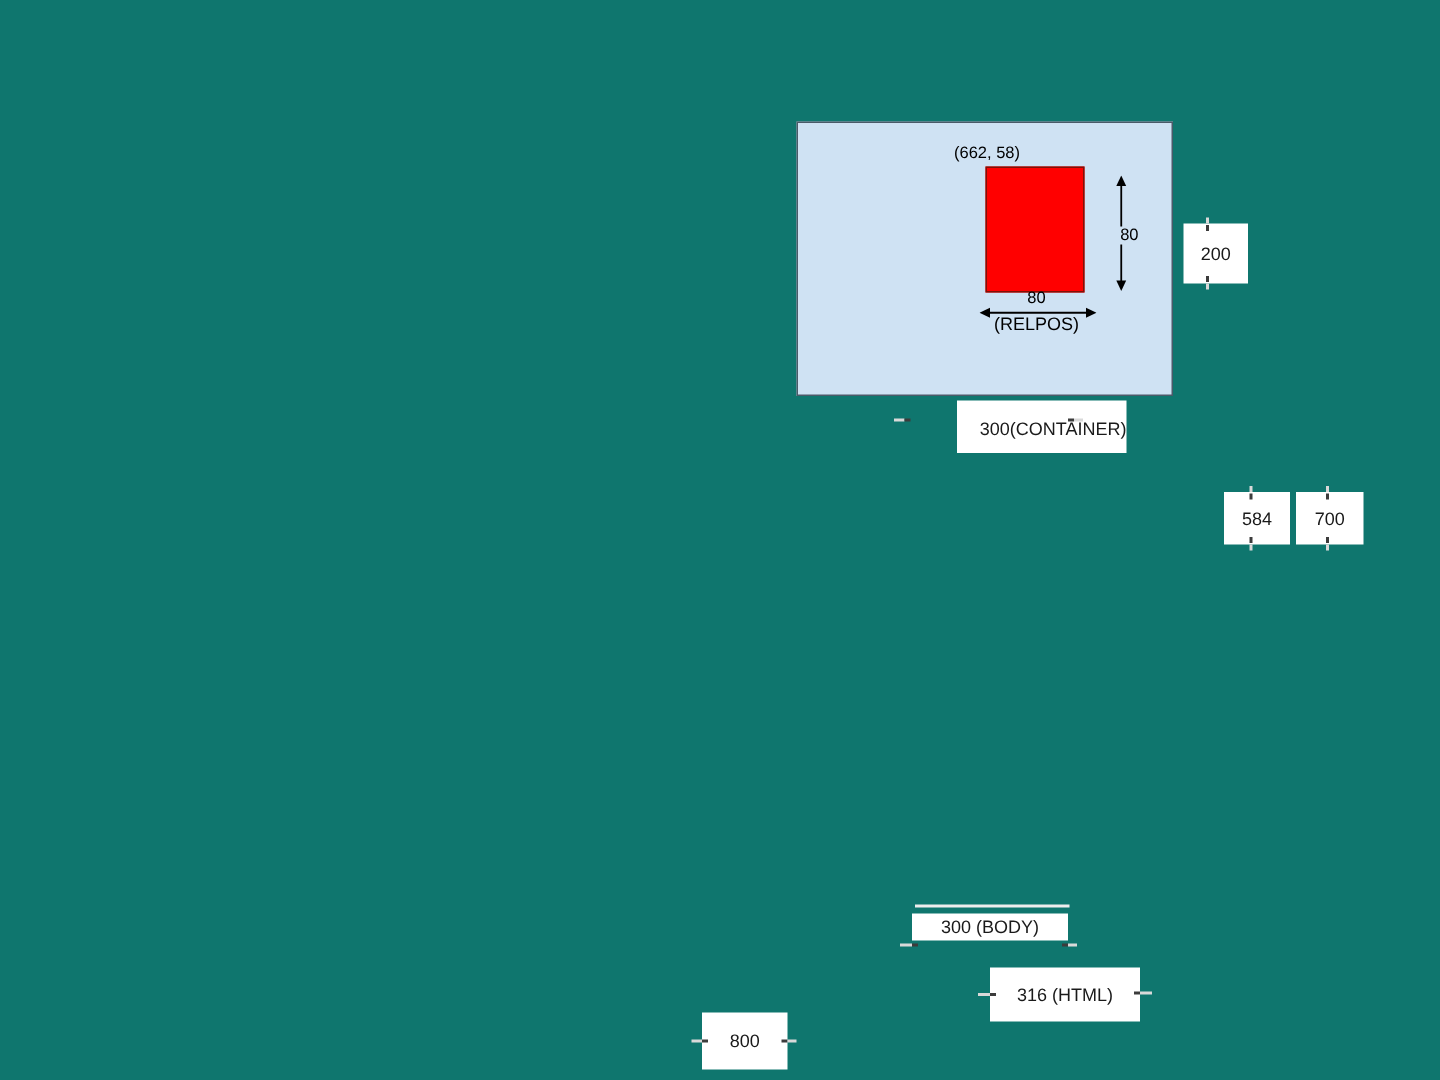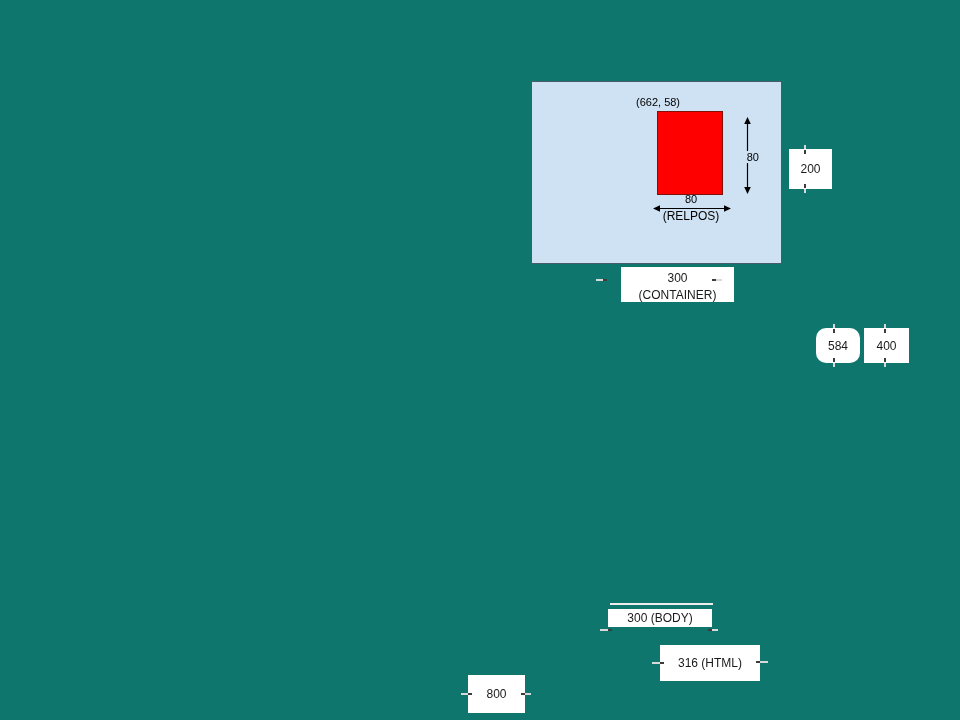--- a/index.html
+++ b/index.html
@@ -35,24 +35,24 @@
     position:absolute; left:127px; top:127px; width:64px; text-align:center;
     font-size:12px; color:#000; white-space:nowrap;
   }
   
   .mbox {
     position:absolute; background:#ffffff; color:#1a1a1a;
     display:flex; align-items:center; justify-content:center;
     font-size:12px; text-align:center; box-sizing:border-box;
   }
   .b200  { left:789px; top:149px; width:43px;  height:40px; }
-  .b584  { left:816px; top:328px; width:44px;  height:35px;border-radius:10px; }
+  .b584  { left:816px; top:328px; width:44px;  height:35px; }
   .b600  { left:864px; top:328px; width:45px;  height:35px; }
-  .bcont { left:621px; top:267px; width:113px; height:35px;
-           flex-direction:column; justify-content:flex-start;
+  .bcont { left:638px; top:267px; width:113px; height:35px;
+           flex-direction:row; justify-content:flex-end;
            padding-top:3px; line-height:17px; overflow:hidden; }
   .bbody { left:608px; top:609px; width:104px; height:18px; }
   .bhtml { left:660px; top:645px; width:100px; height:36px; }
   .b800  { left:468px; top:675px; width:57px;  height:38px; }
   
   .body-top-line {
     position:absolute; left:610px; top:603px; width:103px; height:2px;
     background:#ededed;
   }
   
@@ -95,21 +95,21 @@
   <div class="mbox bcont">
     <span>300</span>
     <span>(CONTAINER)</span>
   </div>
 
   <div class="mbox b584">
     <span>584</span>
   </div>
 
   <div class="mbox b600">
-    <span>400</span>
+    <span>700</span>
   </div>
 
   <div class="body-top-line"></div>
   <div class="mbox bbody">
     <span>300 (BODY)</span>
   </div>
 
   <div class="mbox bhtml">
     <span>316 (HTML)</span>
   </div>

